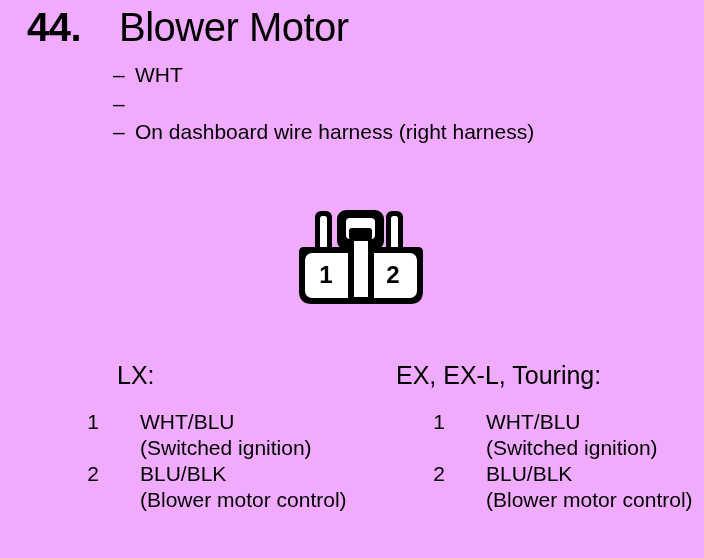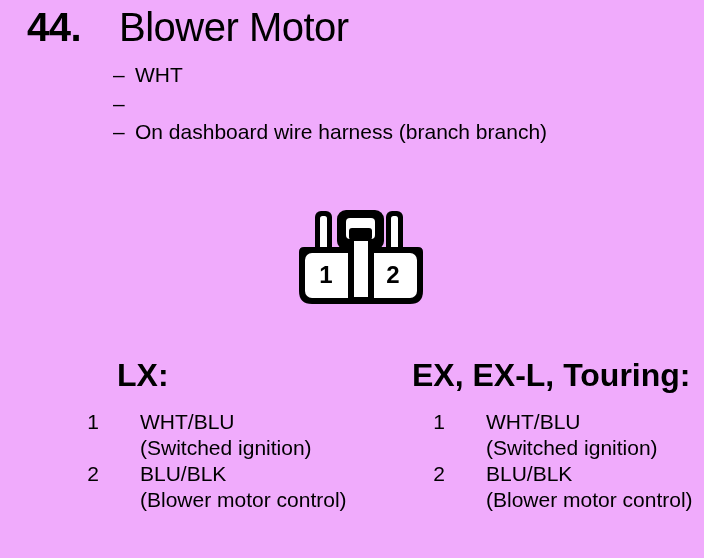--- a/index.html
+++ b/index.html
@@ -45,25 +45,25 @@
   }
   .connector text {
     font-family: "Liberation Sans", "DejaVu Sans", sans-serif;
     font-size: 24px;
     font-weight: bold;
     fill: #000000;
   }
 
   
   .trim-heading {
-    font-size: 32px; font-weight: bold; line-height: 26px;
+    font-size: 25px; font-weight: normal; line-height: 26px;
     white-space: nowrap;
   }
   .heading-lx  { left: 117px; top: 362px; }
-  .heading-ex  { left: 412px; top: 362px; }
+  .heading-ex  { left: 396px; top: 362px; }
 
   .pins {
     font-size: 21px; line-height: 26px;
   }
   .pins-lx { left: 84px;  top: 409px; }
   .pins-ex { left: 430px; top: 409px; }
 
   .pin-row { display: flex; }
   .pin-num {
     width: 15px; text-align: right; margin-right: 9px;
@@ -82,21 +82,21 @@
   <div class="abs notes">
     <div class="note-line">
       <span class="note-dash">–</span>
       <span>WHT</span>
     </div>
     <div class="note-line">
       <span class="note-dash">–</span>
     </div>
     <div class="note-line">
       <span class="note-dash">–</span>
-      <span>On dashboard wire harness (branch branch)</span>
+      <span>On dashboard wire harness (right harness)</span>
     </div>
   </div>
 
   <svg class="abs connector" viewBox="295 205 140 105" xmlns="http://www.w3.org/2000/svg">
 
     <g>
       <rect x="315" y="211" width="17" height="42" rx="6" fill="#000000"></rect>
       <rect x="320" y="216" width="7" height="34" rx="2.5" fill="#ffffff"></rect>
     </g>
 

